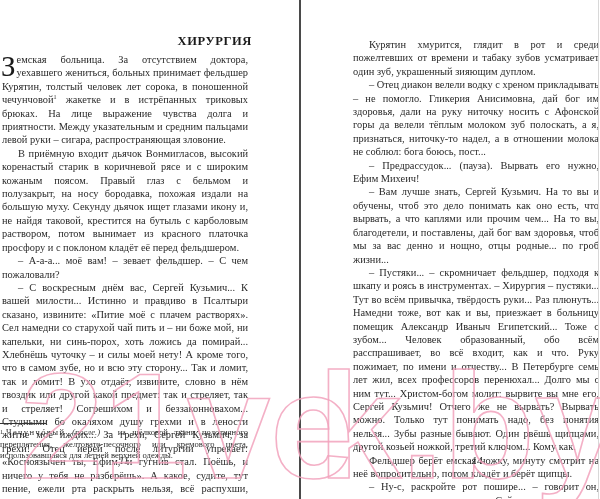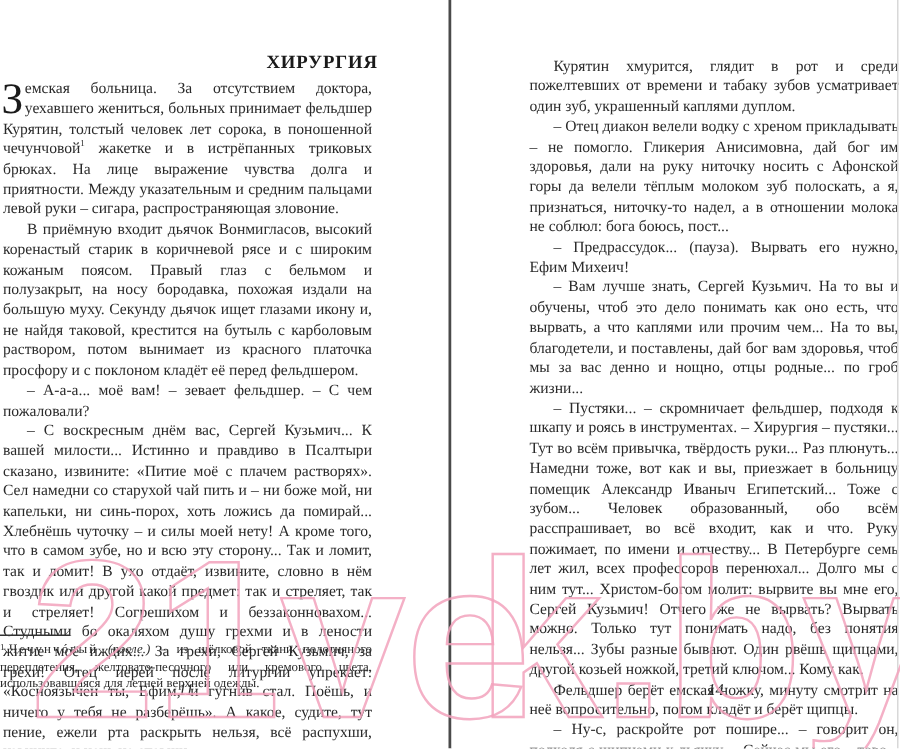--- a/index.html
+++ b/index.html
@@ -72,21 +72,21 @@
       <span class="mark">1</span><span class="term">Чечунчóвый</span> <i>(после.)</i> <span>– из шёлковой ткани полотняного переплетения, желтовато-песочного или кремового цвета, использовавшаяся для летней верхней одежды.</span>
     </div>
 
     <div class="pageno pageno-left">11</div>
   </div>
 
   <div class="spine"></div>
 
   <div class="page page-right">
     <div class="right-col text" style="left:52px; top:38px;">
-      <p>Курятин хмурится, глядит в рот и среди пожелтевших от времени и табаку зубов усматривает один зуб, украшенный каплями дуплом.</p>
+      <p>Курятин хмурится, глядит в рот и среди пожелтевших от времени и табаку зубов усматривает один зуб, украшенный зияющим дуплом.</p>
       <p>– Отец диакон велели водку с хреном прикладывать – не помогло. Гликерия Анисимовна, дай бог им здоровья, дали на руку ниточку носить с Афонской горы да велели тёплым молоком зуб полоскать, а я, признаться, ниточку-то надел, а в отношении молока не соблюл: бога боюсь, пост...</p>
       <p>– Предрассудок... (пауза). Вырвать его нужно, Ефим Михеич!</p>
       <p>– Вам лучше знать, Сергей Кузьмич. На то вы и обучены, чтоб это дело понимать как оно есть, что вырвать, а что каплями или прочим чем... На то вы, благодетели, и поставлены, дай бог вам здоровья, чтоб мы за вас денно и нощно, отцы родные... по гроб жизни...</p>
       <p>– Пустяки... – скромничает фельдшер, подходя к шкапу и роясь в инструментах. – Хирургия – пустяки... Тут во всём привычка, твёрдость руки... Раз плюнуть... Намедни тоже, вот как и вы, приезжает в больницу помещик Александр Иваныч Египетский... Тоже с зубом... Человек образованный, обо всём расспрашивает, во всё входит, как и что. Руку пожимает, по имени и отчеству... В Петербурге семь лет жил, всех профессоров перенюхал... Долго мы с ним тут... Христом-богом молит: вырвите вы мне его, Сергей Кузьмич! Отчего же не вырвать? Вырвать можно. Только тут понимать надо, без понятия нельзя... Зубы разные бывают. Один рвёшь щипцами, другой козьей ножкой, третий ключом... Кому как.</p>
       <p>Фельдшер берёт емская ножку, минуту смотрит на неё вопросительно, потом кладёт и берёт щипцы.</p>
       <p>– Ну-с, раскройте рот пошире... – говорит он, подходя с щипцами к дьячку. – Сейчас мы его... тово... Раз плюнуть... Десну подрезать только... тракцию сделать по вертикальной оси... и всё... (подрезывает десну) и всё...</p>
 
     </div>
     <div class="pageno pageno-right">14</div>
   </div>

